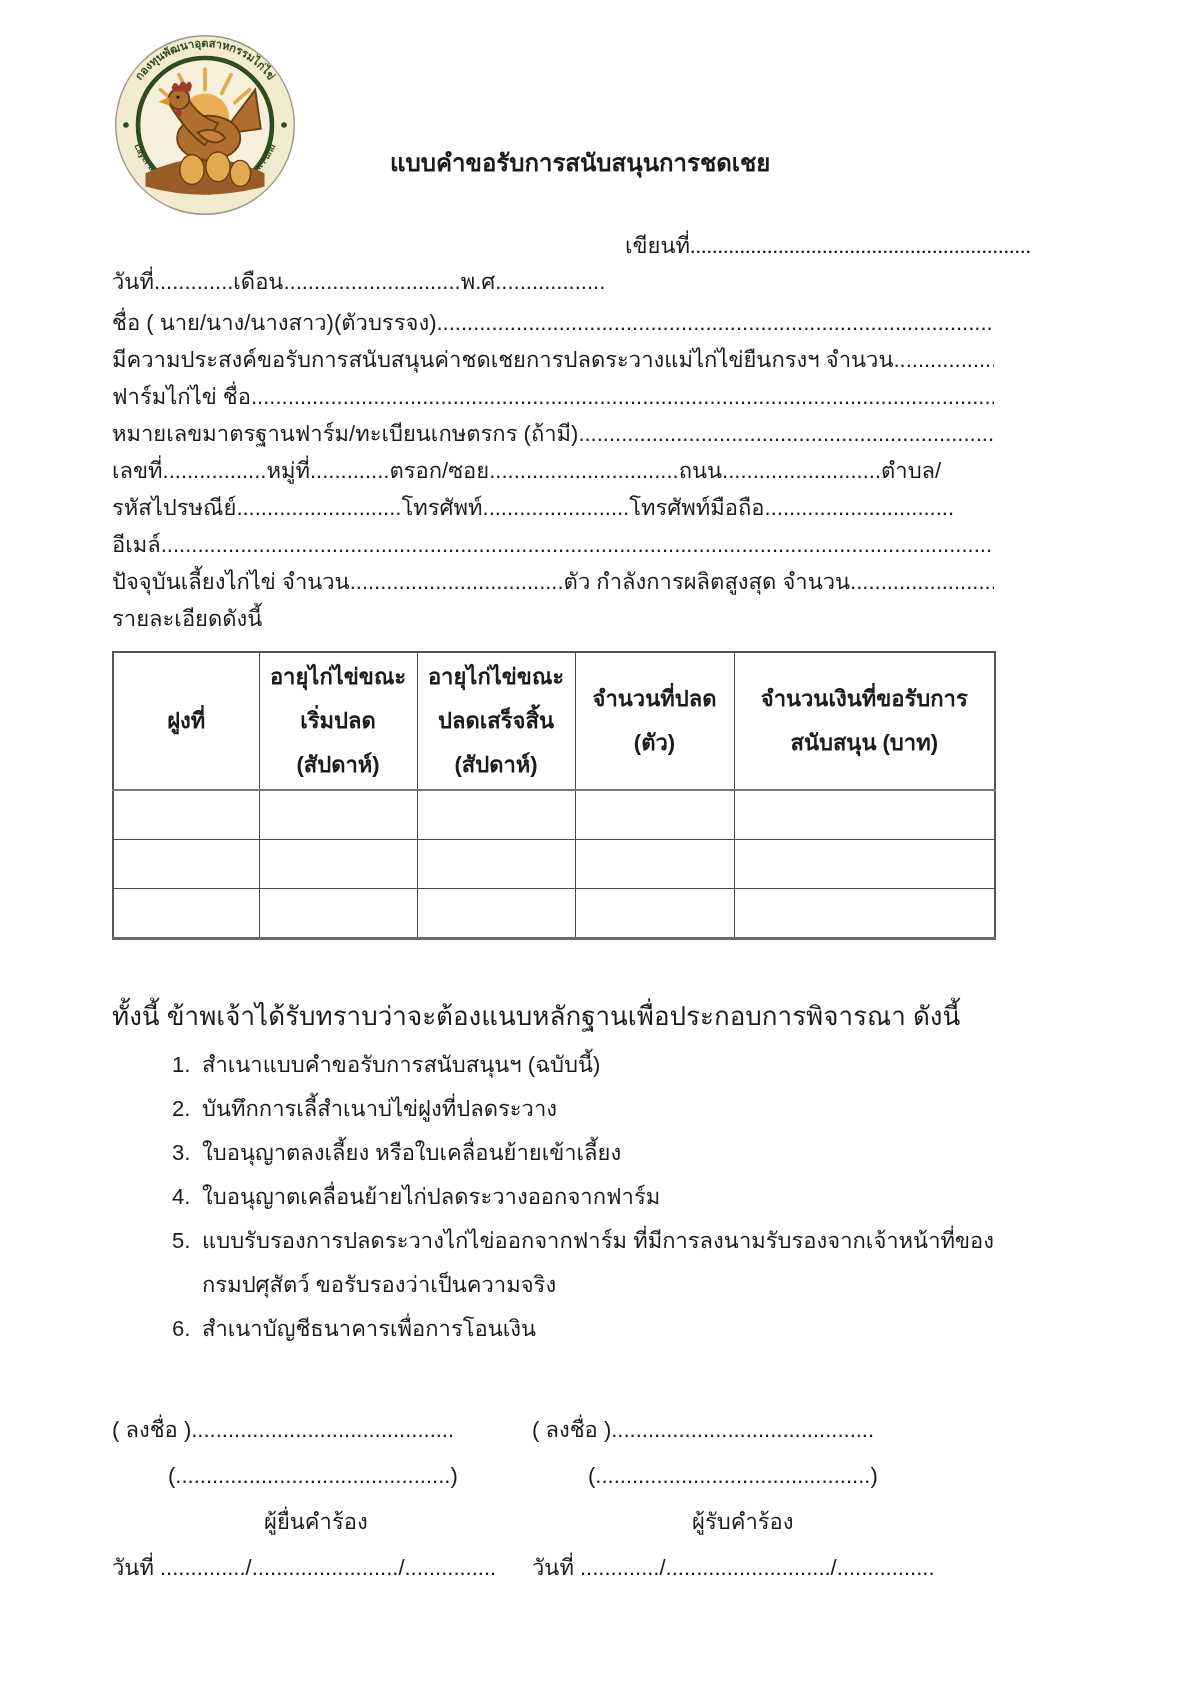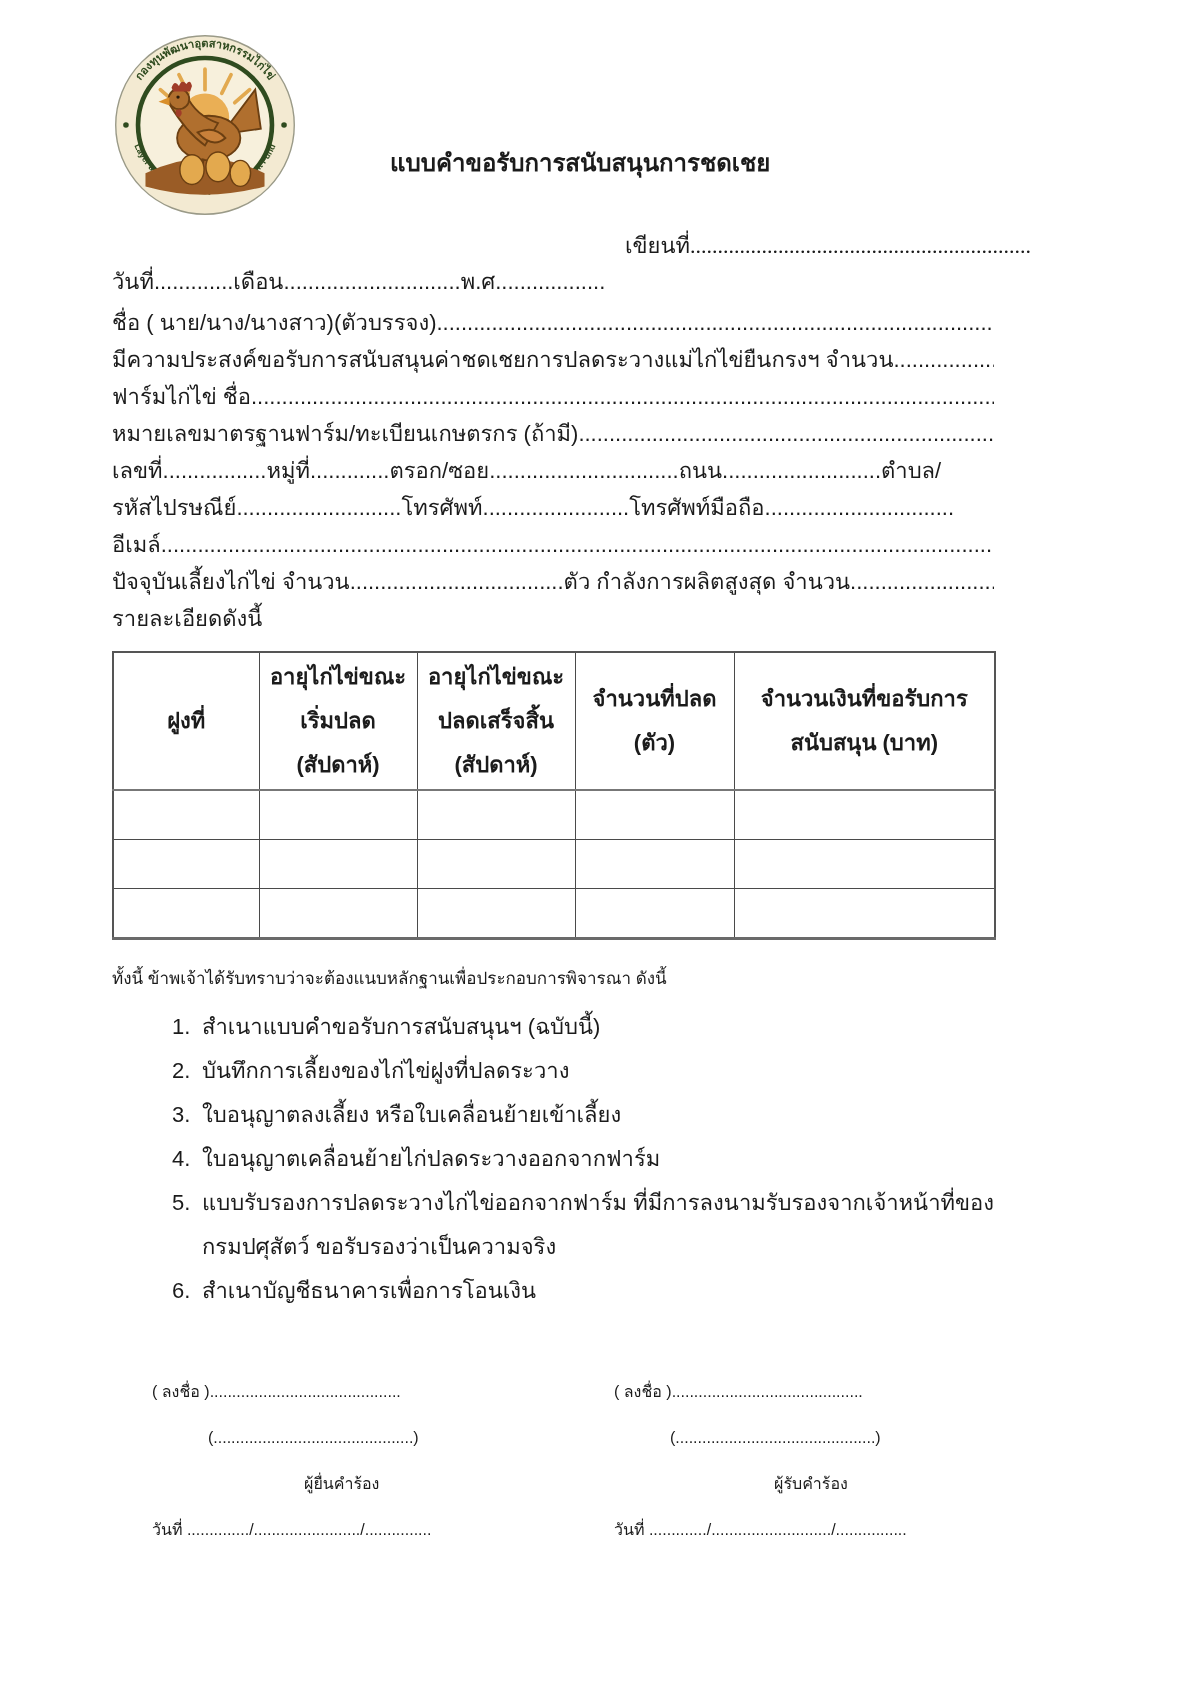--- a/index.html
+++ b/index.html
@@ -31,28 +31,28 @@
   table.flock { border:2px solid #555; border-bottom:3px solid #6a6a6a; }
   table.flock th, table.flock td { border:1.5px solid #4a4a4a; }
   table.flock th {
     font-size:22px; font-weight:bold; text-align:center; vertical-align:middle;
     white-space:pre-line; line-height:44px; height:132px; padding:2px 4px;
   }
   table.flock th { border-bottom:2.5px solid #777; }
   table.flock td { height:46px; }
 
   
-  .attach-intro { margin-top:20px; font-size:17px; line-height:37px; }
+  .attach-intro { margin-top:58px; font-size:26px; line-height:37px; }
   .attach-list { margin-top:8px; padding-left:60px; font-size:22px; }
   .attach-item { display:flex; line-height:44px; }
   .attach-num { flex:0 0 30px; }
   .attach-text { flex:1 1 auto; }
 
   
-  .sig-row { display:flex; justify-content:space-between; margin-top:56px; width:882px; font-size:16px;margin-left:40px; }
+  .sig-row { display:flex; margin-top:56px; width:882px; font-size:22px; }
   .sig-col { width:420px; }
   .sig-line  { line-height:46px; white-space:nowrap; }
   .sig-name  { margin-left:56px; }
   .sig-role-left  { margin-left:152px; }
   .sig-role-right { margin-left:160px; }
 </style>
 </head>
 <body>
 
 <div class="page">
@@ -184,21 +184,21 @@
     </table>
 
     <div class="attach-intro">ทั้งนี้ ข้าพเจ้าได้รับทราบว่าจะต้องแนบหลักฐานเพื่อประกอบการพิจารณา ดังนี้</div>
     <div class="attach-list">
       <div class="attach-item">
         <span class="attach-num">1.</span>
         <span class="attach-text">สำเนาแบบคำขอรับการสนับสนุนฯ (ฉบับนี้)</span>
       </div>
       <div class="attach-item">
         <span class="attach-num">2.</span>
-        <span class="attach-text">บันทึกการเลี้ยงของไก่ไข่ฝูงที่ปลดระวาง</span>
+        <span class="attach-text">บันทึกการเลี้สำเนาบ่ไข่ฝูงที่ปลดระวาง</span>
       </div>
       <div class="attach-item">
         <span class="attach-num">3.</span>
         <span class="attach-text">ใบอนุญาตลงเลี้ยง หรือใบเคลื่อนย้ายเข้าเลี้ยง</span>
       </div>
       <div class="attach-item">
         <span class="attach-num">4.</span>
         <span class="attach-text">ใบอนุญาตเคลื่อนย้ายไก่ปลดระวางออกจากฟาร์ม</span>
       </div>
       <div class="attach-item">

